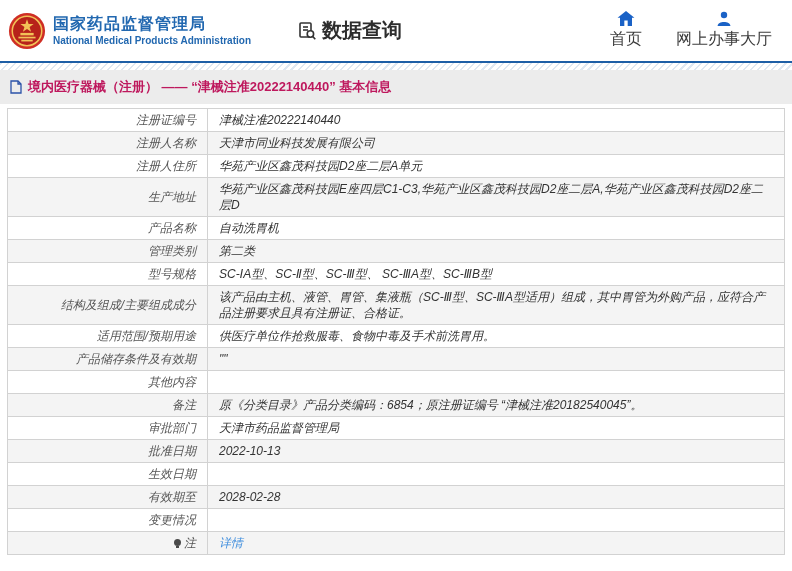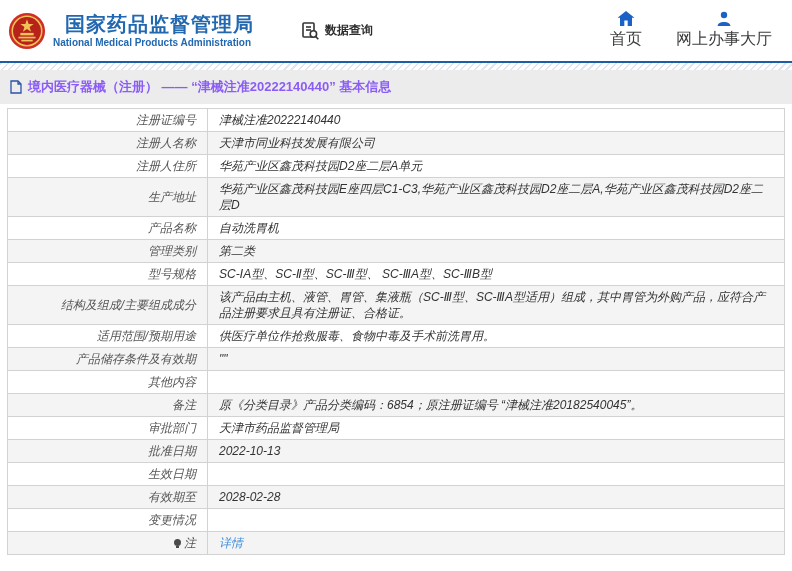--- a/index.html
+++ b/index.html
@@ -10,39 +10,39 @@
   }
 
   
   .header {
     height:63px; display:flex; align-items:center;
     padding:0 16px 0 8px; background:#fff;
     border-bottom:2px solid #1c5ea6;
   }
   .emblem { width:38px; height:38px; flex:0 0 auto; }
   .title-block { margin-left:7px; line-height:1.1; }
-  .title-cn { font-size:20px; font-weight:bold; color:#2268b0; letter-spacing:1px;margin-left:12px; }
+  .title-cn { font-size:16px; font-weight:bold; color:#2268b0; letter-spacing:1px; }
   .title-en { font-size:10px; color:#2268b0; margin-top:2px;font-weight:bold; }
   .data-query { margin-left:46px; display:flex; align-items:center; gap:5px;
-    font-size:12px; font-weight:600; color:#2d2d2d; cursor:pointer; }
+    font-size:20px; font-weight:600; color:#2d2d2d; cursor:pointer; }
   .header-spacer { flex:1; }
   .nav { display:flex; gap:34px; padding-right:4px; }
   .nav-item { display:flex; flex-direction:column; align-items:center; gap:3px;
     font-size:16px; color:#3c3c3c; cursor:pointer; }
 
   
   .stripe-band {
     height:7px;
     background:repeating-linear-gradient(135deg,#dfe8f2 0 1.5px,#ffffff 1.5px 5px);
   }
 
   
   .breadcrumb {
     height:34px; background:#ececec; display:flex; align-items:center;
-    gap:6px; padding:0 10px; font-size:13px; font-weight:600; color:#8b5cf6;
+    gap:6px; padding:0 10px; font-size:13px; font-weight:600; color:#be185d;
   }
 
   
   .content { padding:4px 7px 0 7px; }
   table.detail { width:100%; border-collapse:collapse; font-size:12px; }
   table.detail td { border:1px solid #d2d2d2; padding:3px 11px; line-height:16px; vertical-align:middle;font-style:italic; }
   td.label-cell { width:200px; text-align:right; color:#555; white-space:nowrap; }
   td.value-cell { color:#333; word-break:break-all; }
   tr:nth-child(even) td { background:#f4f4f4; }
   a.details-link { color:#3e8ddd; text-decoration:none; }

